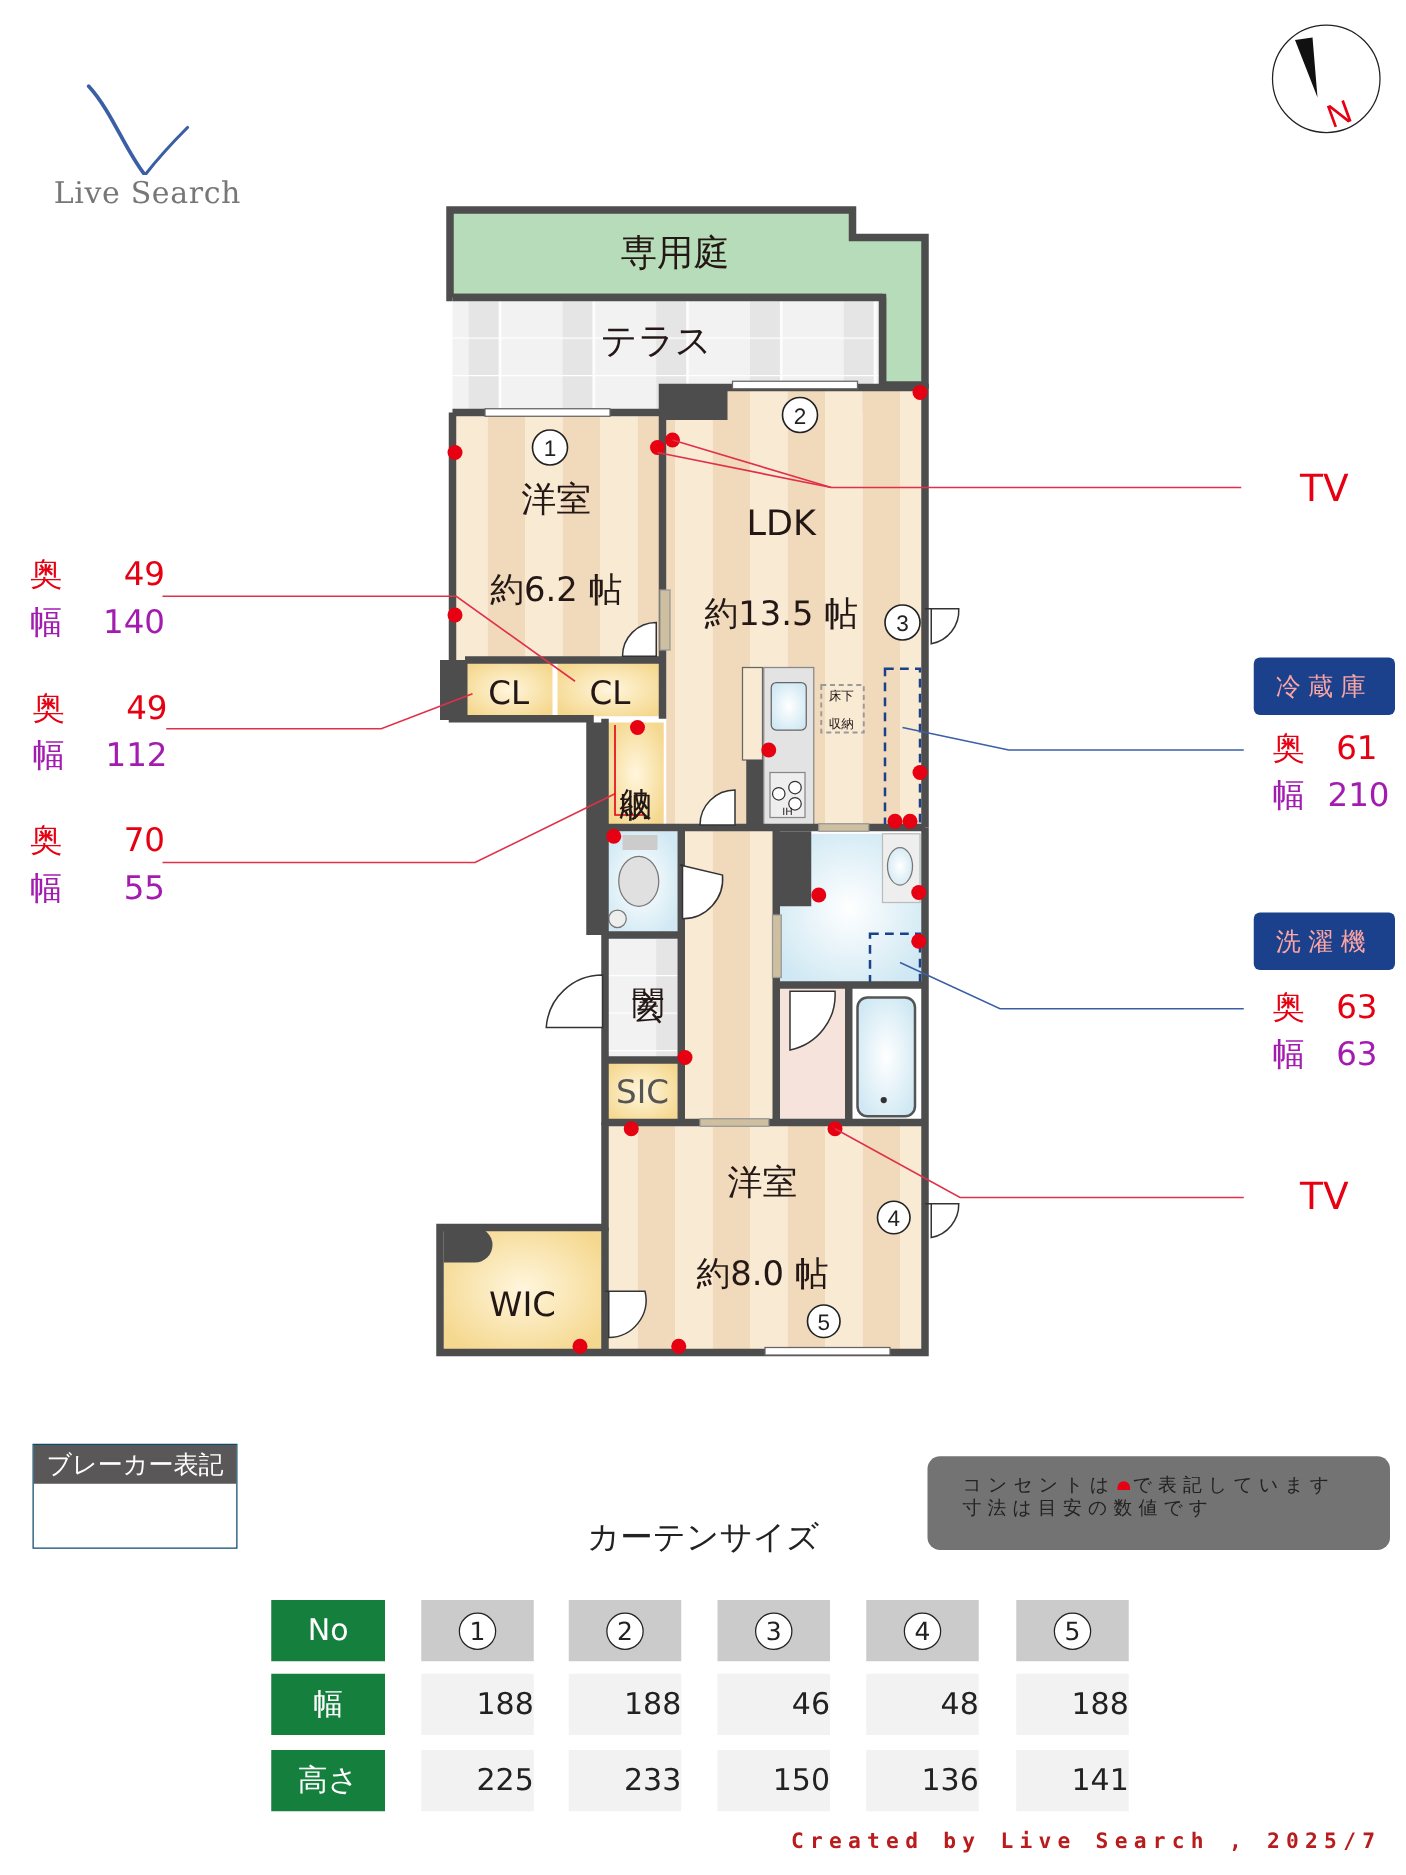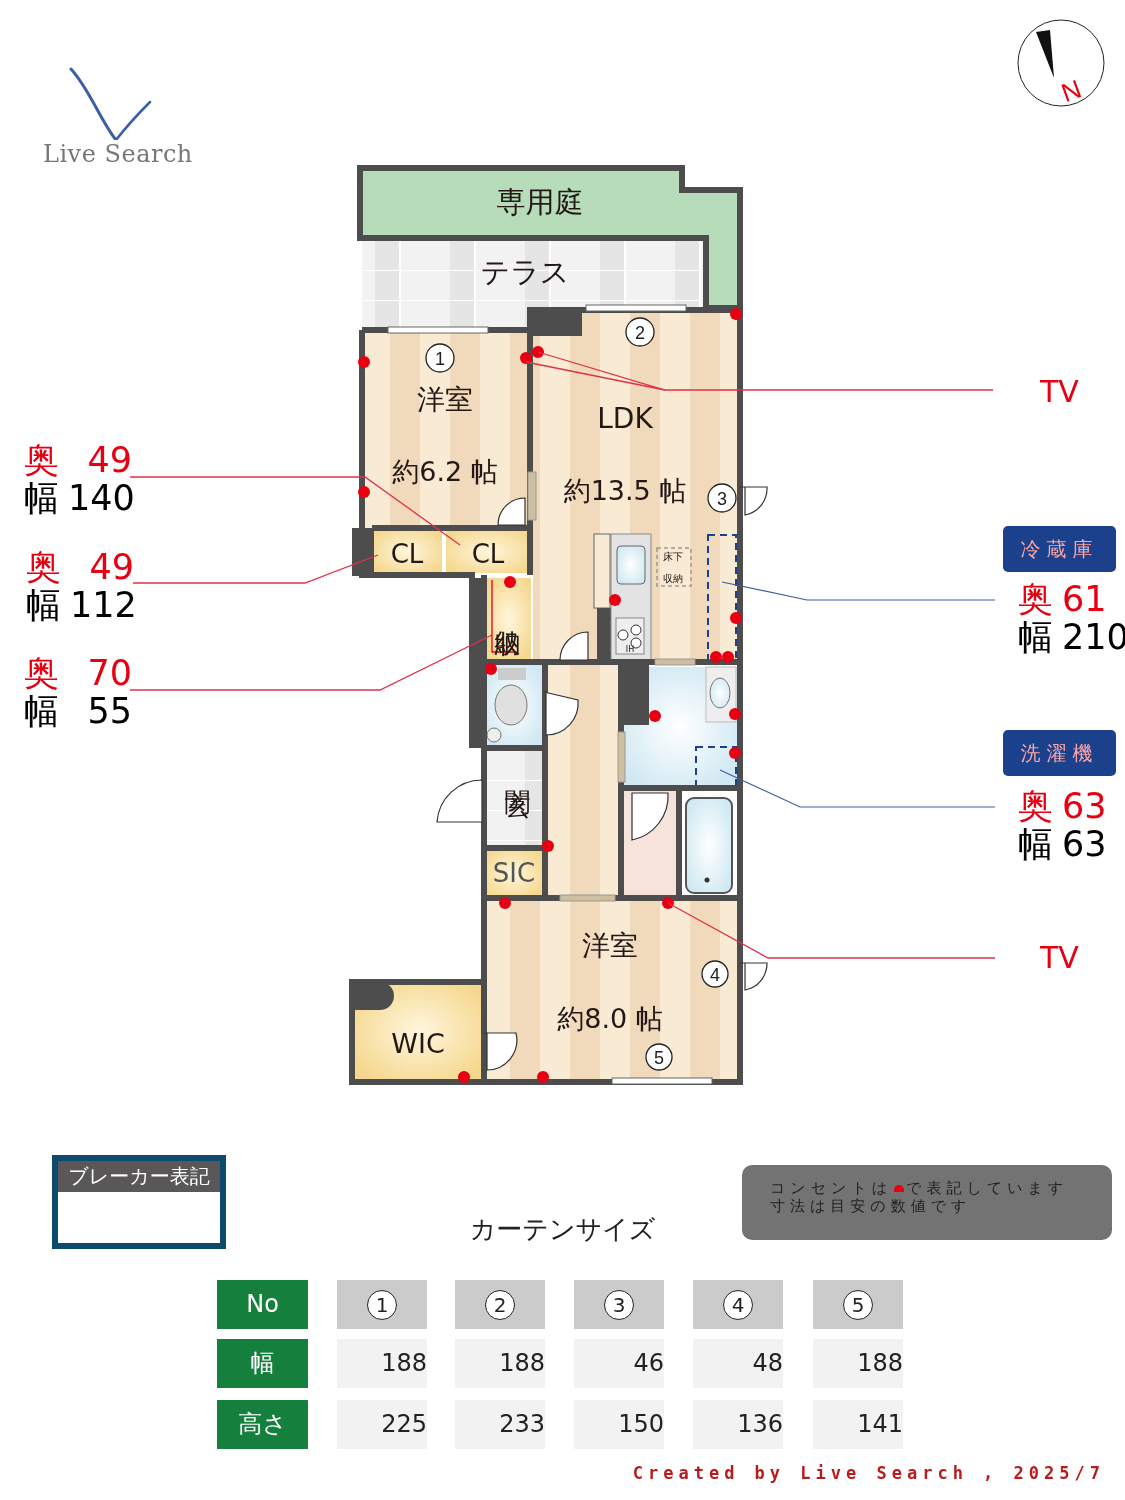--- a/index.html
+++ b/index.html
@@ -5,28 +5,28 @@
   html,body{margin:0;padding:0;background:#fff;}
   body{width:1125px;height:1500px;position:relative;overflow:hidden;font-family:"DejaVu Sans","Liberation Sans",sans-serif;}
   .abs{position:absolute;}
   
   .logo{left:40px;top:60px;width:170px;height:110px;}
   .logo-text{position:absolute;left:3px;top:80px;font-family:"DejaVu Serif","Liberation Serif",serif;font-size:24px;color:#777;letter-spacing:0.5px;white-space:nowrap;}
   .compass{left:1016px;top:18px;width:90px;height:90px;}
   
   .plan{left:0;top:0;width:1125px;height:1140px;}
   .label-red{color:#e60012;}
-  .label-blue{color:#000000;}
-  .dim{position:absolute;font-size:35px;line-height:38px;white-space:nowrap;}
+  .label-blue{color:#a21caf;}
+  .dim{position:absolute;font-size:26px;line-height:38px;white-space:nowrap;}
   .dim .k{display:inline-block;width:44px;}
   .dim .v{display:inline-block;width:64px;text-align:right;}
   .app-badge{position:absolute;width:113px;height:46px;background:#1b418c;border-radius:5px;color:#fca5a5;font-size:20px;letter-spacing:6px;text-align:center;line-height:46px;}
   .tv{position:absolute;font-size:30px;color:#e60012;}
   
-  .breaker{left:26px;top:1155px;width:162px;height:82px;border:6px solid #0c4a6e;margin-left:26px;}
+  .breaker{left:26px;top:1155px;width:162px;height:82px;border:1px solid #0c4a6e;}
   .breaker-h{height:31px;background:#595757;color:#fff;font-size:20px;text-align:center;line-height:31px;}
   .breaker-v{height:51px;color:#e60012;font-size:30px;text-align:center;line-height:51px;}
   
   .note{left:742px;top:1165px;width:370px;height:75px;background:#737373;border-radius:10px;}
   .note p{margin:0;position:absolute;left:28px;font-size:15px;letter-spacing:5px;color:#222;white-space:nowrap;}
   .note .dot{display:inline-block;width:10px;height:7px;background:#e60012;border-radius:6px 6px 0 0;vertical-align:middle;margin:0 2px;}
   
   .curtain-title{left:0;width:1125px;top:1212px;text-align:center;font-size:26px;color:#222;}
   .ct{left:217px;top:1280px;}
   .cell{position:absolute;height:49px;line-height:49px;text-align:center;font-size:24px;color:#222;}

